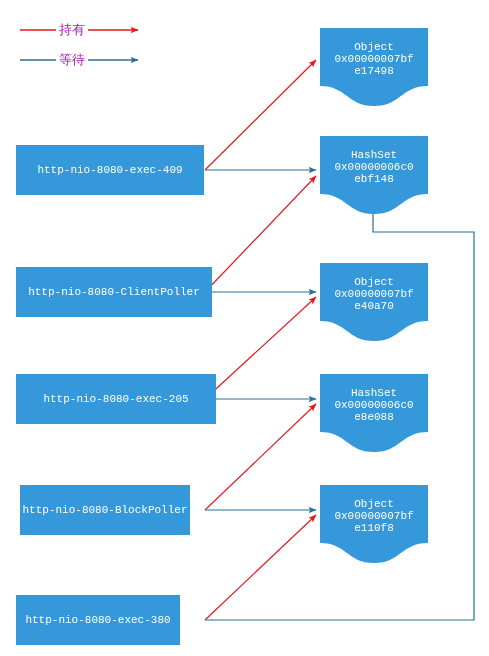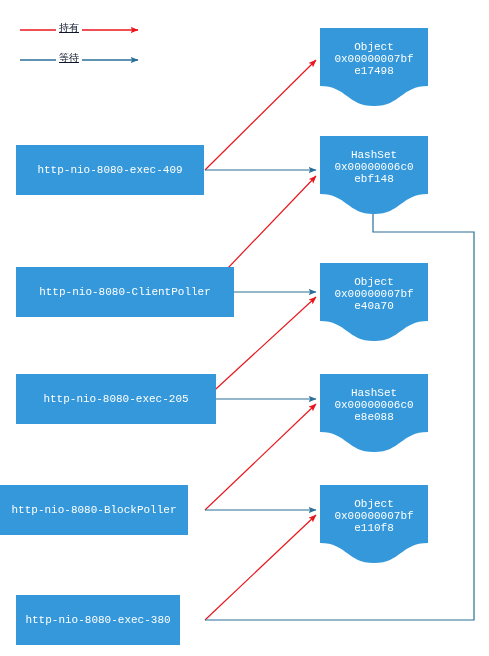--- a/index.html
+++ b/index.html
@@ -59,27 +59,26 @@
   .obj-node .obj-label {
     position: relative;
     z-index: 2;
     width: 100%;
     padding-bottom: 16px;
     white-space: pre-line;
   }
   .legend-label {
     position: absolute;
     font-family: "DejaVu Sans", "Liberation Sans", sans-serif;
-    font-size: 10px;
-    color: #0f172a;
+    font-size: 13px;
+    color: #a21caf;
     background: #ffffff;
     padding: 0 3px;
     z-index: 3;
     white-space: nowrap;
-    text-decoration: underline;
   }
 </style>
 </head>
 <body>
 
 <div id="canvas">
 
   <svg class="edges" viewBox="0 0 489 656" width="489" height="656">
     <defs>
       <marker id="arrow-red" markerWidth="9" markerHeight="9" refX="7.5" refY="3.2" orient="auto" markerUnits="userSpaceOnUse">
@@ -111,27 +110,27 @@
     <line x1="205" y1="620" x2="316" y2="515" stroke="#e8161c" stroke-width="1.2" marker-end="url(#arrow-red)"></line>
     <polyline points="205,620 474,620 474,232 373,232 373,206" fill="none" stroke="#2a6f97" stroke-width="1.2" marker-end="url(#arrow-blue-up)"></polyline>
   </svg>
 
   <div class="legend-label" style="left:56px; top:21px;">持有</div>
   <div class="legend-label" style="left:56px; top:51px;">等待</div>
 
   <div class="node thread-node" style="left:16px; top:145px; width:188px; height:50px;">
     <span>http-nio-8080-exec-409</span>
   </div>
-  <div class="node thread-node" style="left:16px; top:267px; width:218px; height:50px;">
+  <div class="node thread-node" style="left:16px; top:267px; width:196px; height:50px;">
     <span>http-nio-8080-ClientPoller</span>
   </div>
   <div class="node thread-node" style="left:16px; top:374px; width:200px; height:50px;">
     <span>http-nio-8080-exec-205</span>
   </div>
-  <div class="node thread-node" style="left:0; top:485px; width:188px; height:50px;">
+  <div class="node thread-node" style="left:20px; top:485px; width:170px; height:50px;">
     <span>http-nio-8080-BlockPoller</span>
   </div>
   <div class="node thread-node" style="left:16px; top:595px; width:164px; height:50px;">
     <span>http-nio-8080-exec-380</span>
   </div>
 
   <div class="node obj-node" style="left:320px; top:28px; width:108px; height:78px;">
     <svg class="obj-shape" viewBox="0 0 108 78" preserveAspectRatio="none">
       <path d="M0,0 H108 V58 C 81,58 81,78 54,78 C 27,78 27,58 0,58 Z" fill="#3498db"></path>
     </svg>

